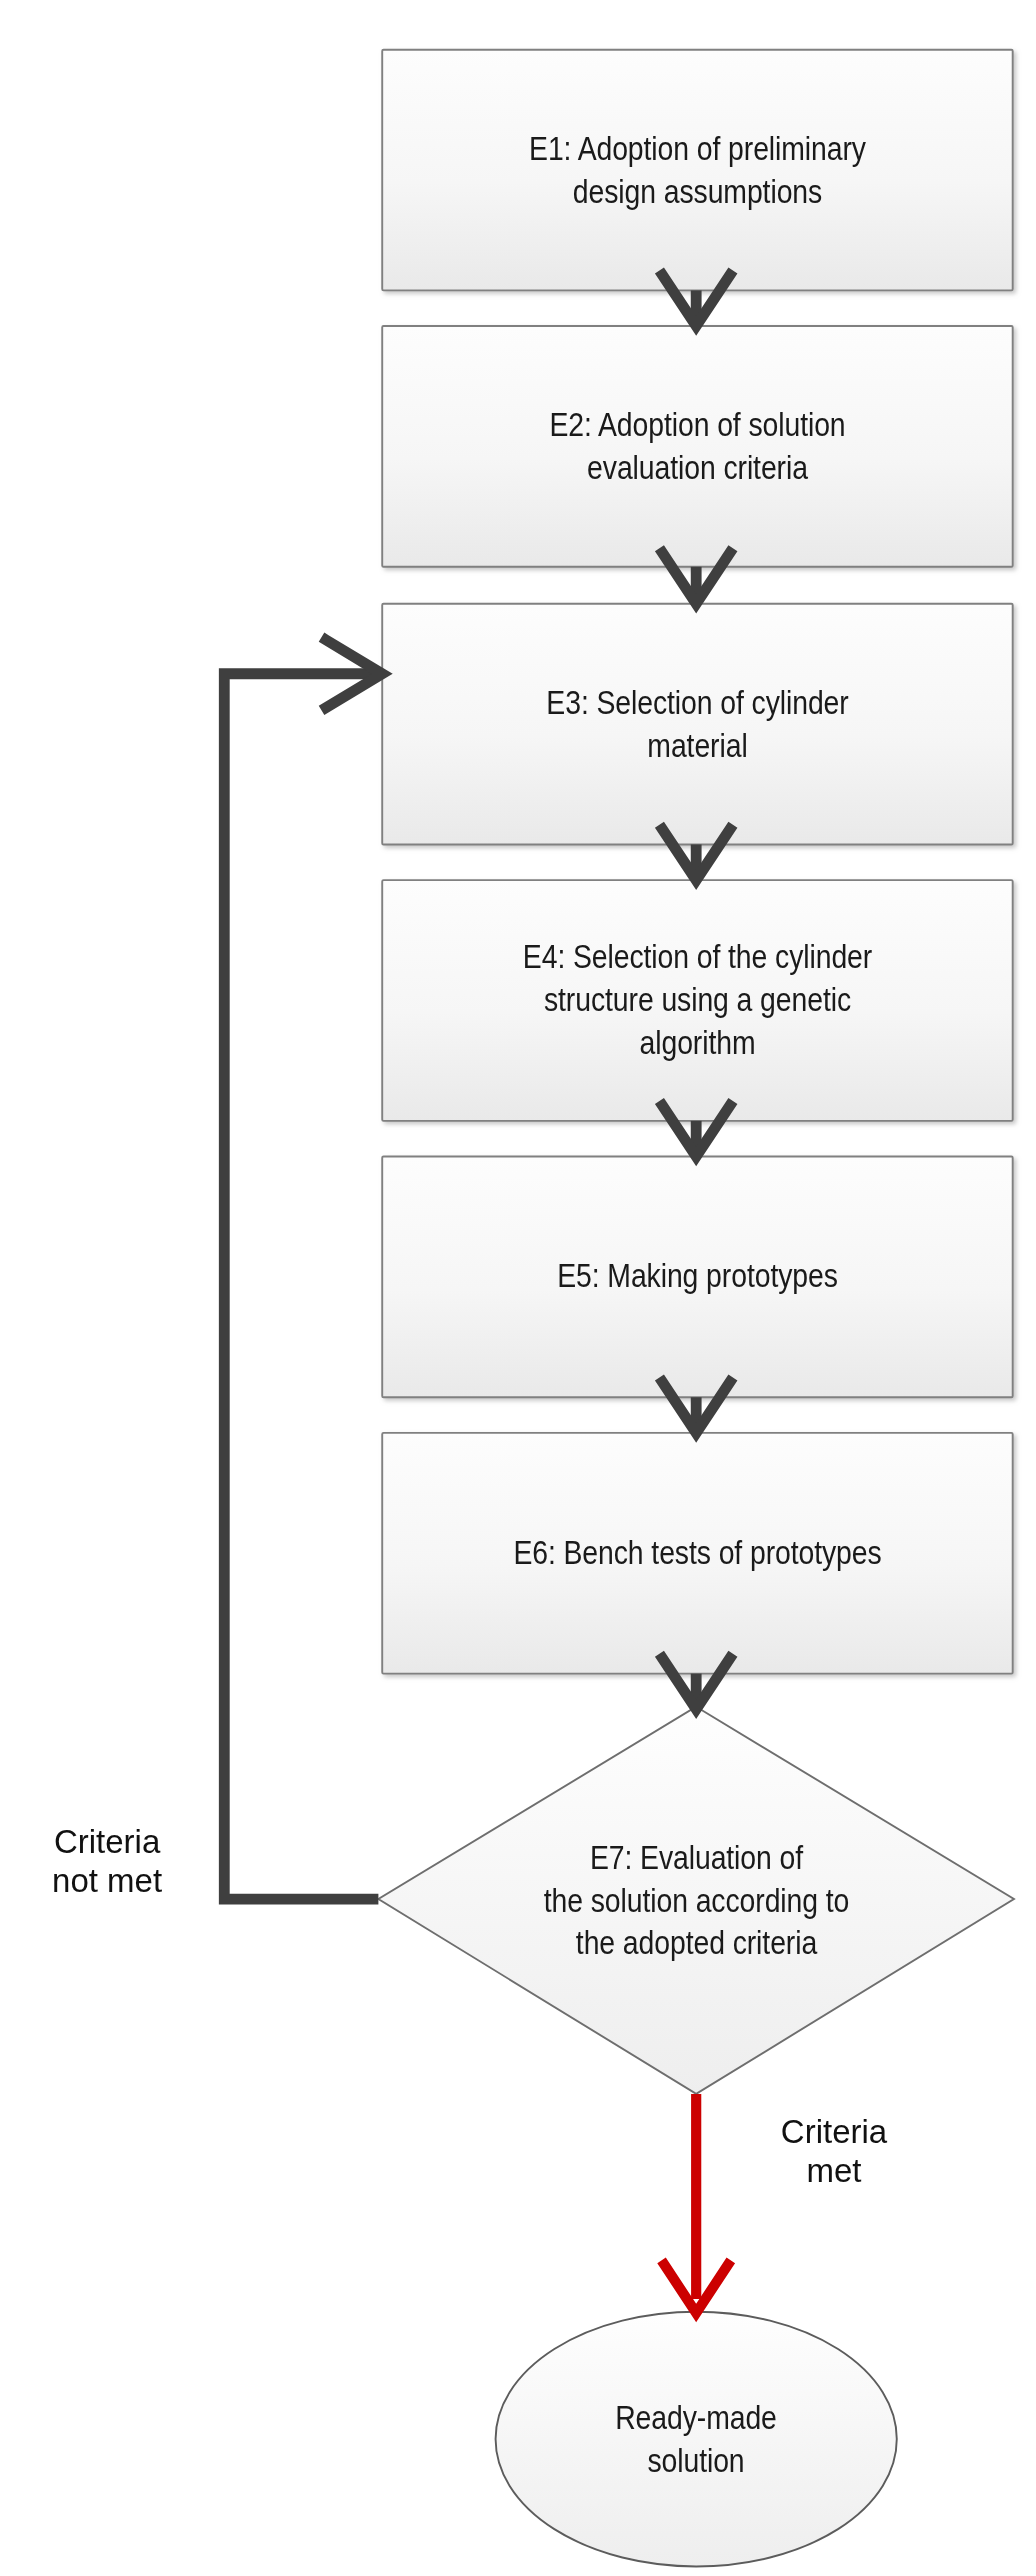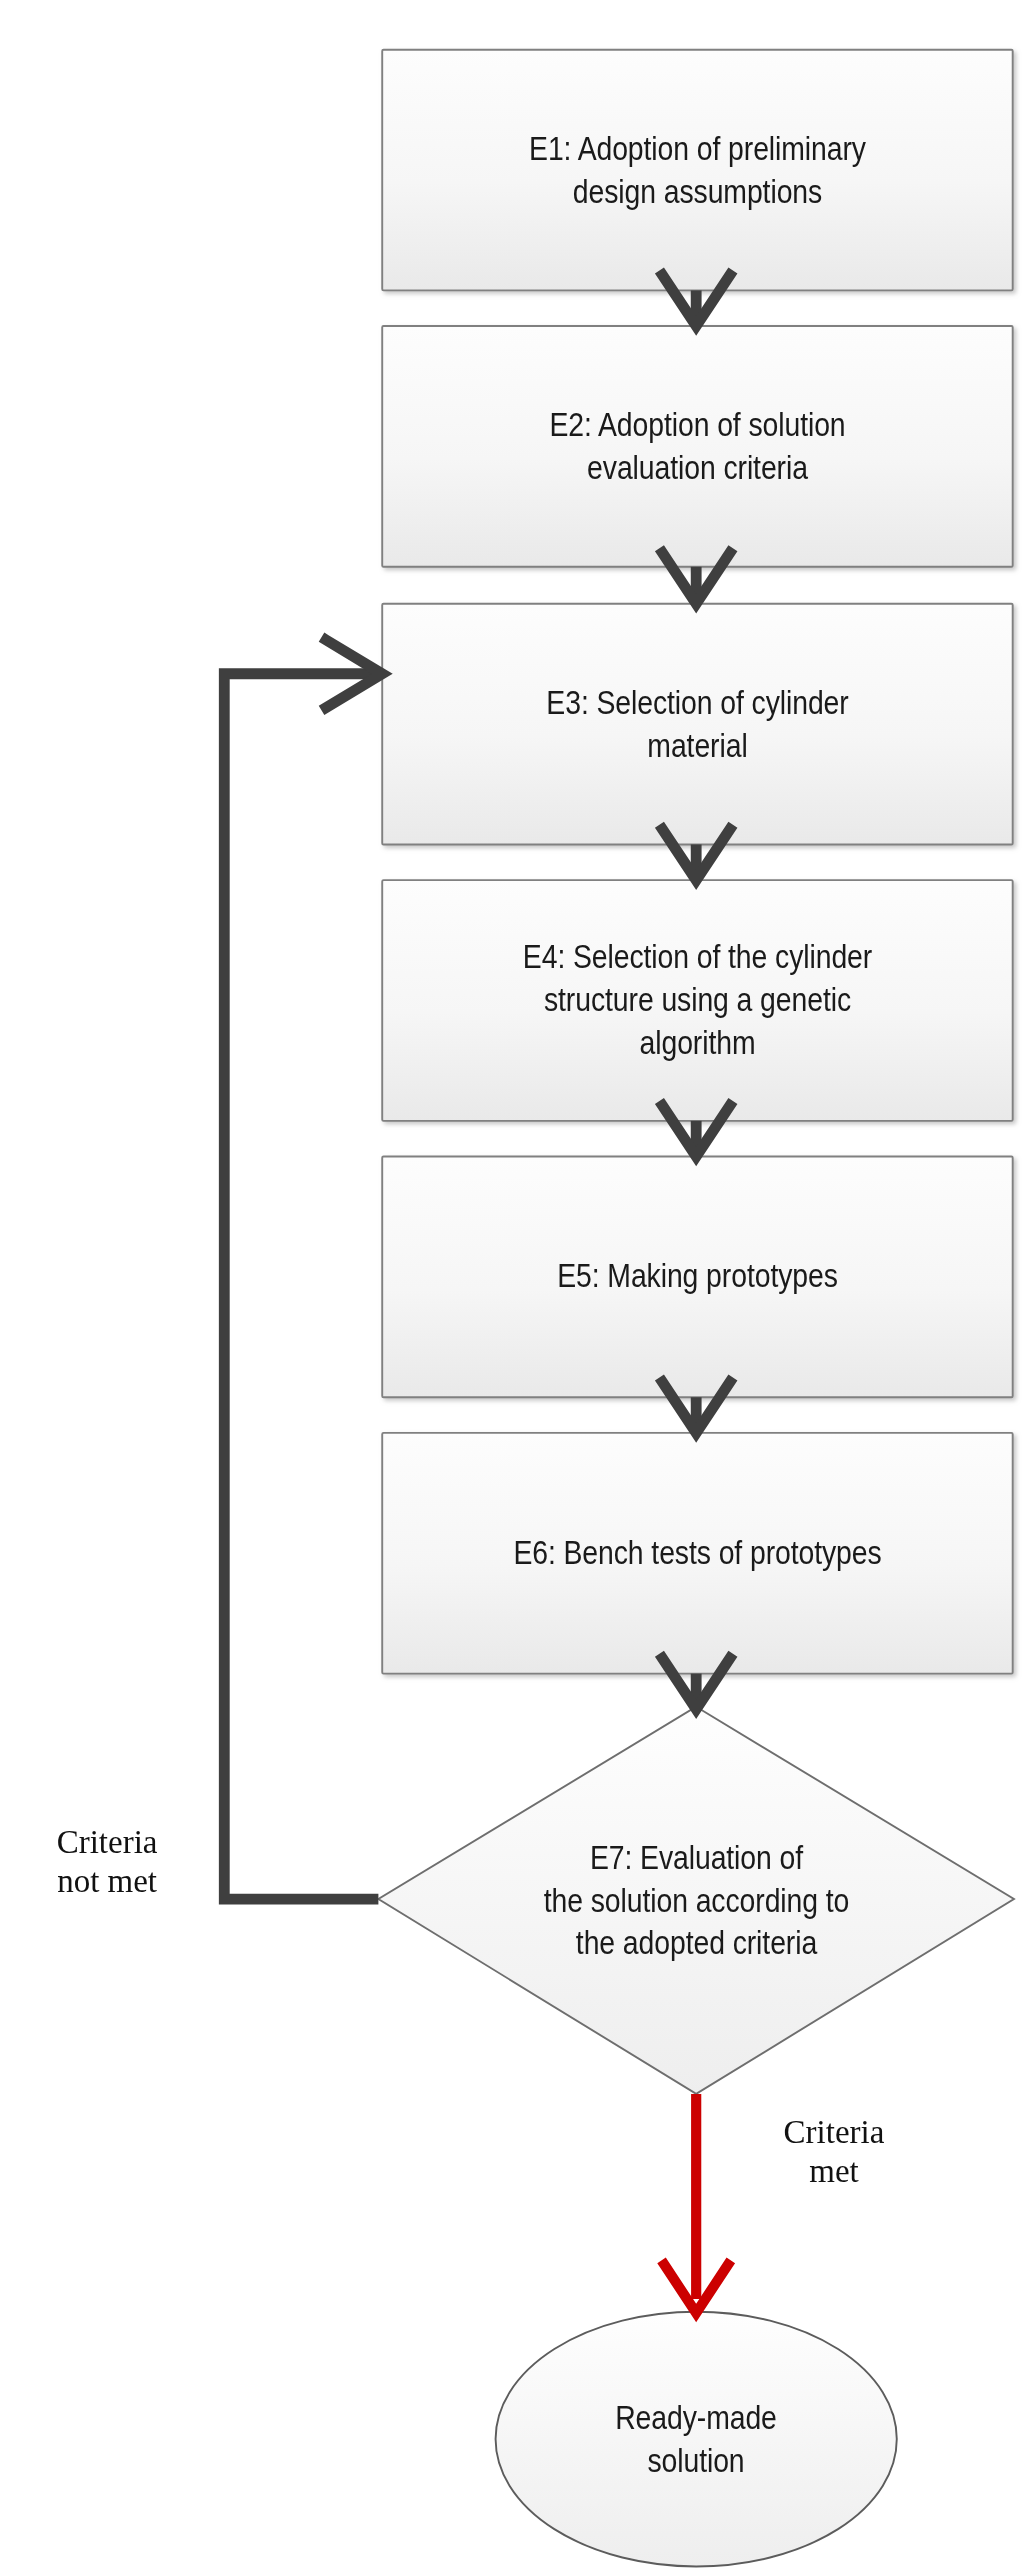--- a/index.html
+++ b/index.html
@@ -17,21 +17,21 @@
      font-size:33px;
      line-height:1.30;
      letter-spacing:-0.1px;
      transform:scaleX(0.86);
      white-space:pre-line;
      pointer-events:none;
   }
   .edge-label{
      position:absolute;
      color:#111111;
-     font-family:Liberation Serif, serif;
+     font-family:Liberation Sans, sans-serif;
      font-size:33px;
      line-height:1.18;
      text-align:center;
      white-space:pre-line;
      pointer-events:none;
   }
 </style>
 </head>
 <body>
 

